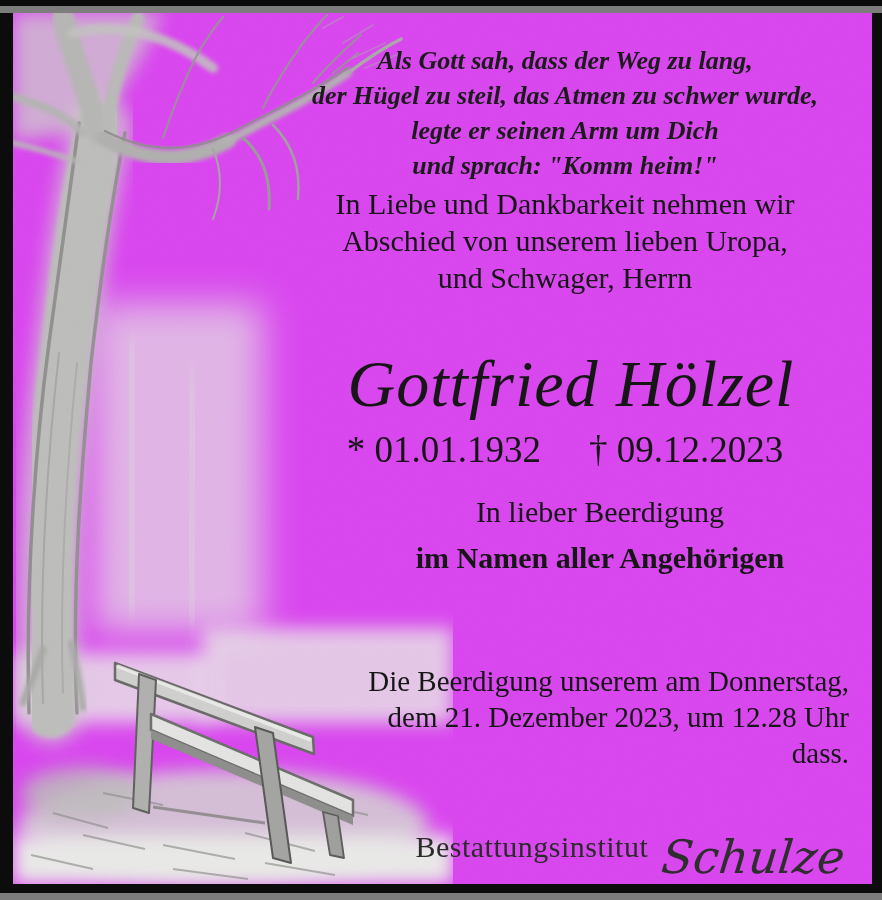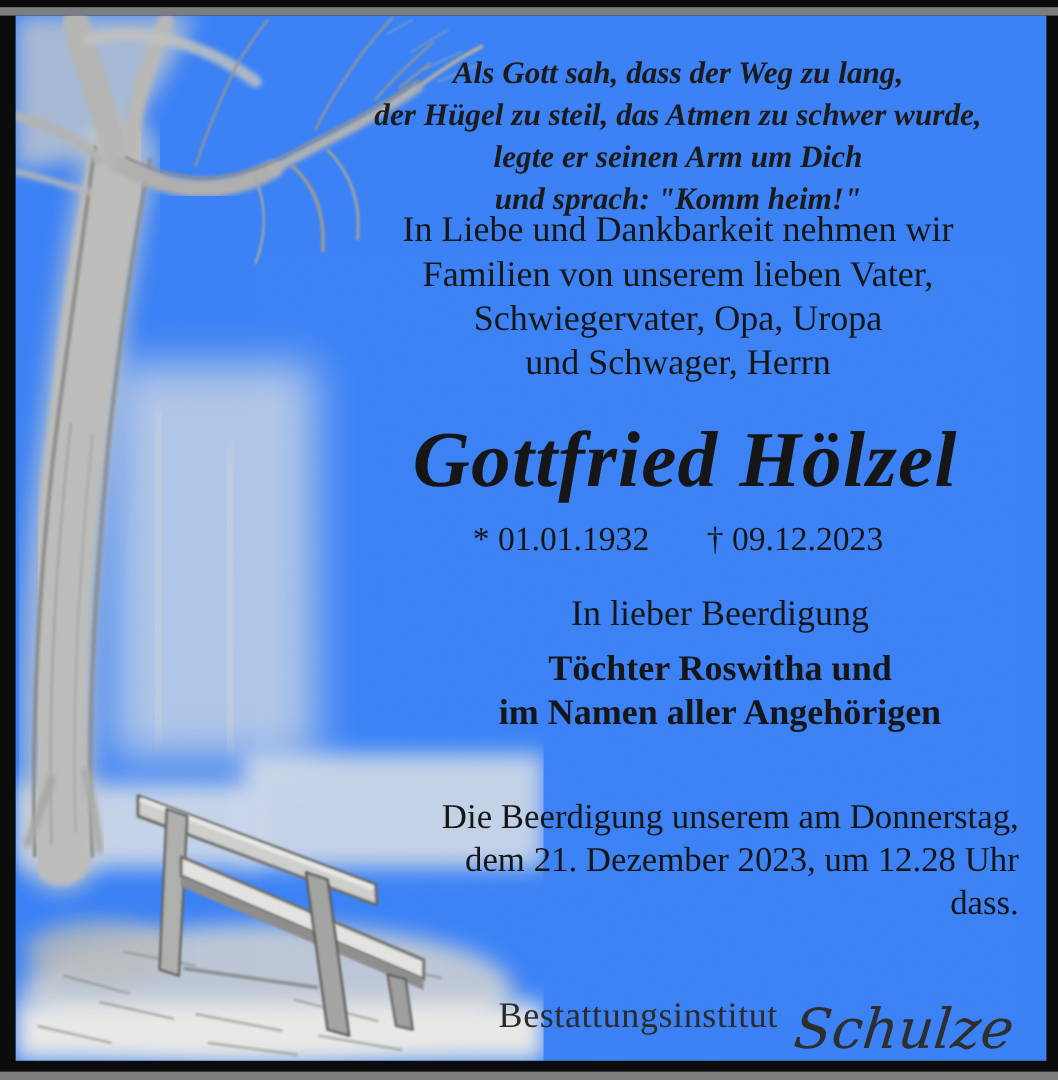--- a/index.html
+++ b/index.html
@@ -2,32 +2,32 @@
 <html lang="de"><head>
 <meta charset="utf-8">
 <style>
   html,body{margin:0;padding:0;}
   body{width:882px;height:900px;overflow:hidden;background:#7d7d7d;
        font-family:"Liberation Serif","DejaVu Serif",serif;}
   .stage{position:relative;width:882px;height:900px;background:#7d7d7d;}
   
   .frame-top-line{position:absolute;top:0;left:0;right:0;height:6px;background:#0b0b0b;}
   .frame-body{position:absolute;left:0;right:0;top:13px;bottom:7px;background:#0c0c0c;}
-  .card{position:absolute;left:13px;right:10px;top:13px;bottom:16px;background:#3b82f6;overflow:hidden;}
+  .card{position:absolute;left:13px;right:10px;top:13px;bottom:16px;background:#d946ef;overflow:hidden;}
 
   .art{position:absolute;left:0;top:0;}
   .noise{position:absolute;left:0;top:0;width:100%;height:100%;opacity:.45;pointer-events:none;}
 
   .textcol{position:absolute;left:250px;width:604px;top:0;height:100%;color:#161616;}
   .block{position:absolute;left:0;width:100%;text-align:center;}
 
   .verse{top:30px;font-size:26px;line-height:35px;font-weight:bold;font-style:italic;color:#1b1b1b;}
-  .intro{top:160px;font-size:30px;line-height:37px;}
-  .name{top:334px;font-size:66px;line-height:74px;font-weight:bold;font-style:italic;letter-spacing:1px;padding-left:12px;box-sizing:border-box;}
-  .dates{top:420px;font-size:28px;line-height:34px;}
+  .intro{top:172px;font-size:30px;line-height:37px;}
+  .name{top:334px;font-size:66px;line-height:74px;font-weight:normal;font-style:italic;letter-spacing:1px;padding-left:12px;box-sizing:border-box;}
+  .dates{top:420px;font-size:37px;line-height:34px;}
   .dates .gap{display:inline-block;width:48px;}
   .memory-heading{top:482px;font-size:30px;line-height:34px;padding-left:70px;box-sizing:border-box;}
   .memory-lines{top:527px;font-size:30px;line-height:36px;font-weight:bold;padding-left:70px;box-sizing:border-box;}
   .funeral{top:650px;font-size:29px;line-height:36px;text-align:right;padding-right:18px;box-sizing:border-box;}
 
   .footer{position:absolute;right:27px;bottom:0px;display:flex;align-items:flex-start;gap:14px;white-space:nowrap;}
   .footer-label{font-size:30px;color:#2b2b2b;letter-spacing:.5px;}
   .footer-company{font-size:46px;font-style:italic;font-weight:500;color:#2e2e2e;
                   font-family:"DejaVu Serif","Liberation Serif",serif;transform:skewX(-6deg);}
   .line{display:block;}
@@ -158,35 +158,33 @@
 
       <div class="block verse">
         <span class="line">Als Gott sah, dass der Weg zu lang,</span>
         <span class="line">der Hügel zu steil, das Atmen zu schwer wurde,</span>
         <span class="line">legte er seinen Arm um Dich</span>
         <span class="line">und sprach: "Komm heim!"</span>
       </div>
 
       <div class="block intro">
         <span class="line">In Liebe und Dankbarkeit nehmen wir</span>
-        <span class="line">Familien von unserem lieben Vater,</span>
-        <span class="line">Schwiegervater, Opa, Uropa</span>
+        <span class="line">Abschied von unserem lieben Uropa,</span>
         <span class="line">und Schwager, Herrn</span>
       </div>
 
       <div class="block name">Gottfried Hölzel</div>
 
       <div class="block dates">
         <span>* 01.01.1932</span><span class="gap"></span><span>† 09.12.2023</span>
       </div>
 
       <div class="block memory-heading">In lieber Beerdigung</div>
 
       <div class="block memory-lines">
-        <span class="line">Töchter Roswitha und</span>
         <span class="line">im Namen aller Angehörigen</span>
       </div>
 
       <div class="block funeral">
         <span class="line">Die Beerdigung unserem am Donnerstag,</span>
         <span class="line">dem 21. Dezember 2023, um 12.28 Uhr</span>
         <span class="line">dass.</span>
       </div>
 
     </div>

